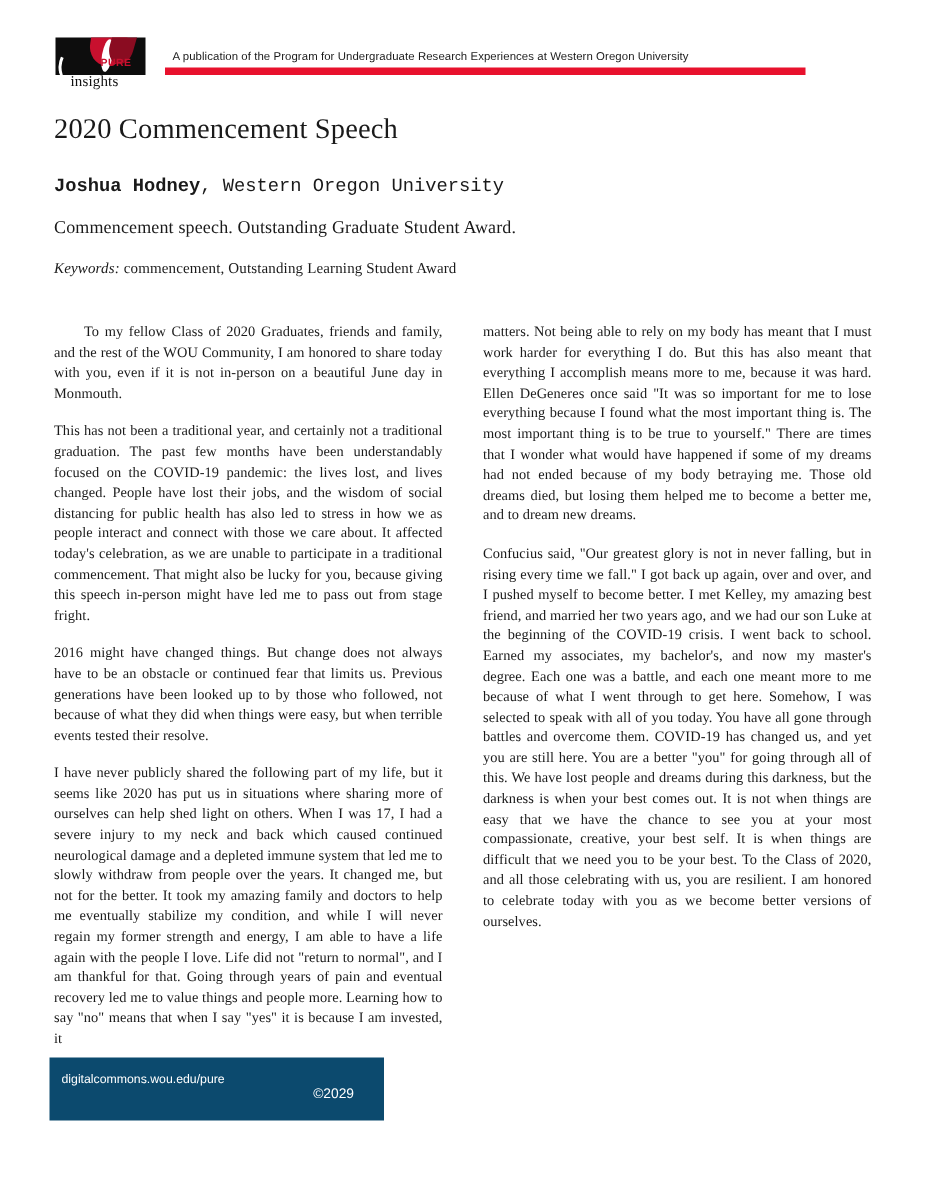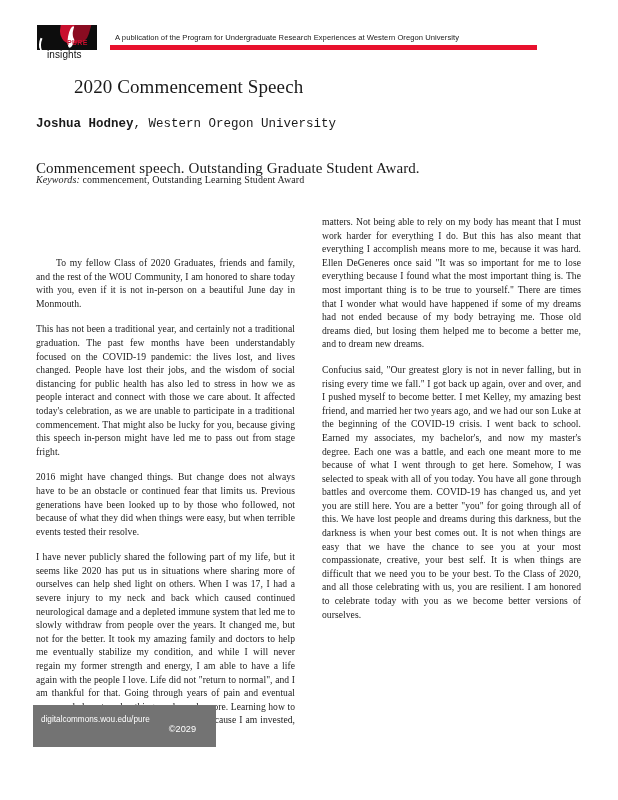--- a/index.html
+++ b/index.html
@@ -95,21 +95,21 @@
     font-family: "Liberation Sans", sans-serif;
     font-size: 7px;
     font-weight: bold;
     letter-spacing: 0.3px;
     color: #c8102e;
   }
   .logo-insights {
     position: absolute;
     left: 10px;
     top: 24px;
-    font-family: Liberation Sans, sans-serif;
+    font-family: Liberation Serif, serif;
     font-size: 10px;
     color: #111111;
     letter-spacing: 0.1px;
   }
 
   .masthead-tagline {
     position: absolute;
     left: 115px;
     top: 33px;
     font-family: "Liberation Sans", sans-serif;
@@ -130,41 +130,40 @@
 
   
   .article-title {
     position: absolute;
     left: 36px;
     top: 76px;
     font-family: "Liberation Serif", serif;
     font-size: 19px;
     color: #1a1a1a;
     letter-spacing: 0.1px;
-    margin-left: 38px;
   }
 
   .byline {
     position: absolute;
     left: 36px;
     top: 117px;
     font-family: Liberation Mono, monospace;
     font-size: 12.5px;
     color: #1a1a1a;
   }
   .byline .author {
     font-weight: bold;
   }
 
   .abstract {
     position: absolute;
     left: 36px;
-    top: 160px;
-    font-family: "Liberation Serif", serif;
-    font-size: 15px;
+    top: 144px;
+    font-family: "Liberation Serif", serif;
+    font-size: 12px;
     color: #1a1a1a;
     letter-spacing: 0.1px;
     text-align: right;
   }
 
   .keywords {
     position: absolute;
     left: 36px;
     top: 174px;
     font-family: "Liberation Serif", serif;
@@ -194,31 +193,30 @@
     font-family: "Liberation Serif", serif;
     font-size: 9.6px;
     line-height: 13.6px;
     text-align: justify;
     color: #1a1a1a;
     letter-spacing: 0.05px;
     hyphens: none;
   }
   .col p.indented {
     text-indent: 20px;
-    margin-top: 41px;
   }
 
   
   .footer-banner {
     position: absolute;
     left: 33px;
     top: 705px;
-    width: 183px;
+    width: 223px;
     height: 42px;
-    background: #737373;
+    background: #0c4a6e;
   }
   .footer-url {
     position: absolute;
     left: 8px;
     top: 9px;
     width: 120px;
     font-family: "Liberation Sans", sans-serif;
     font-size: 8.2px;
     line-height: 11px;
     color: #ffffff;

